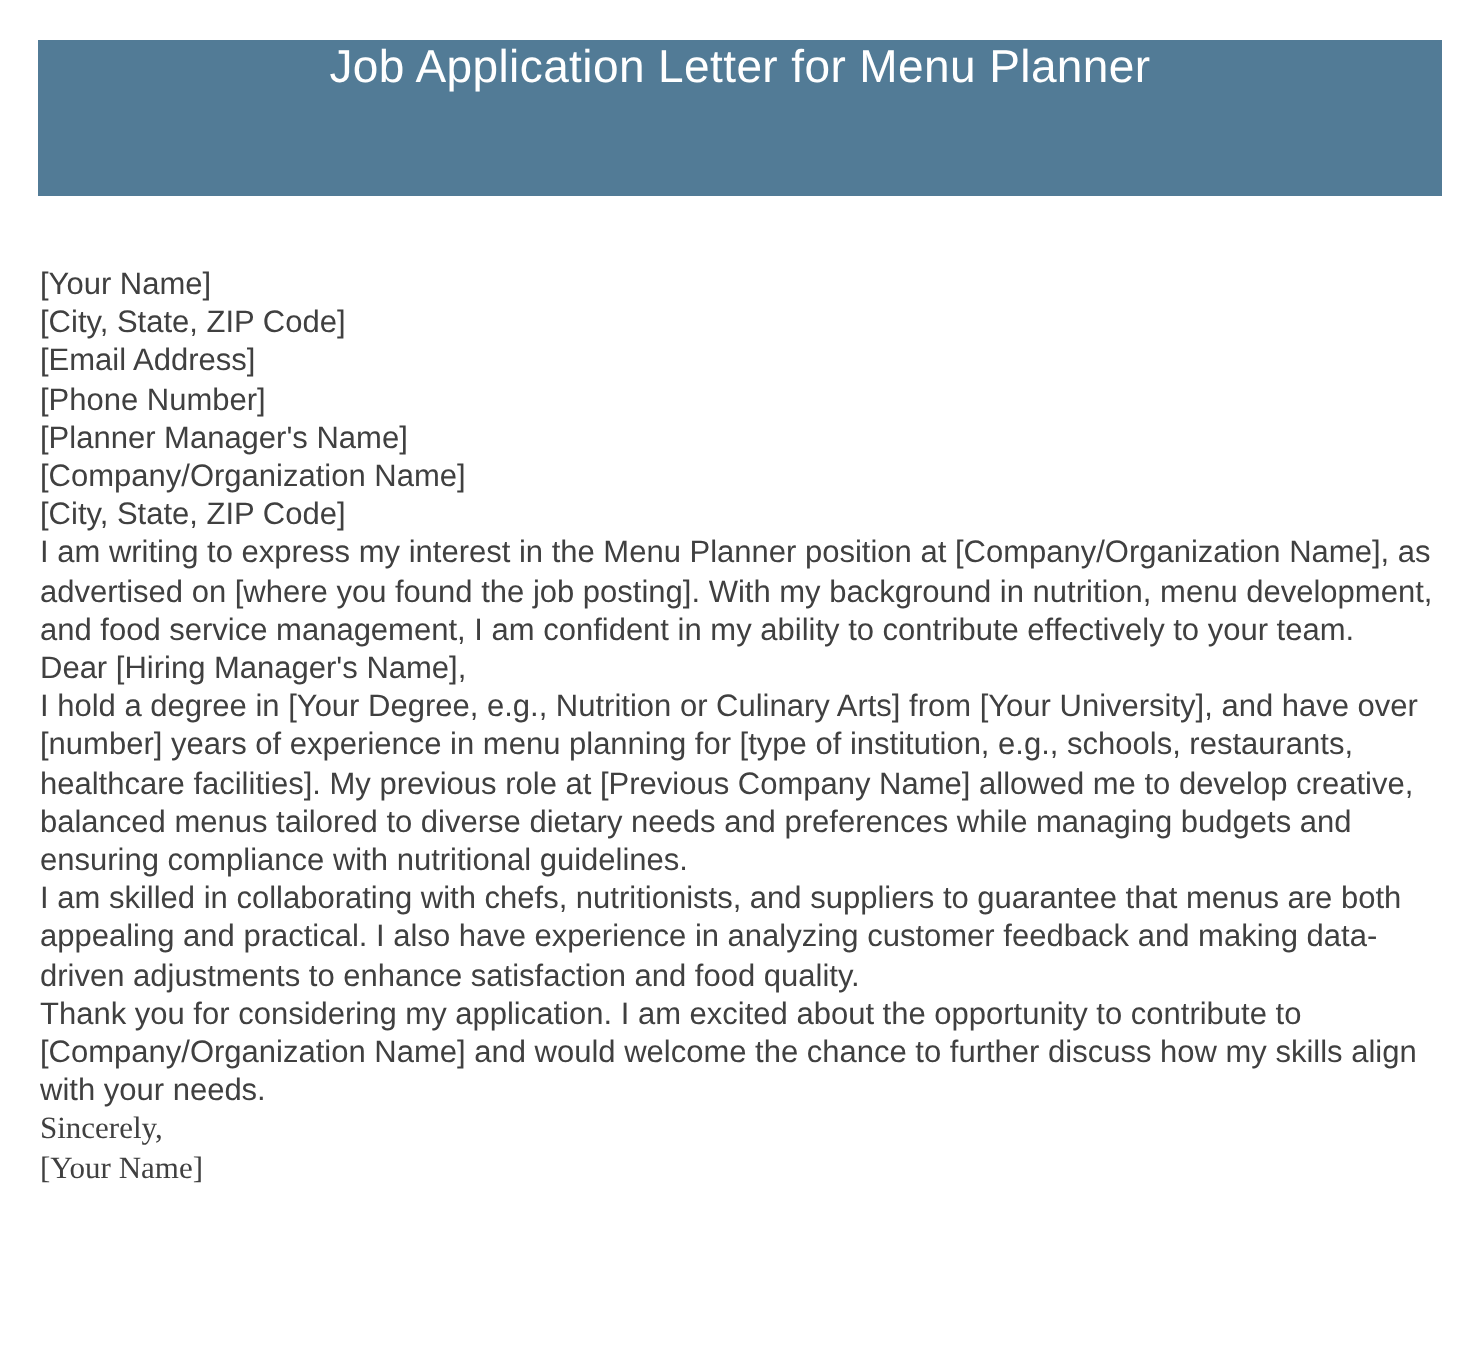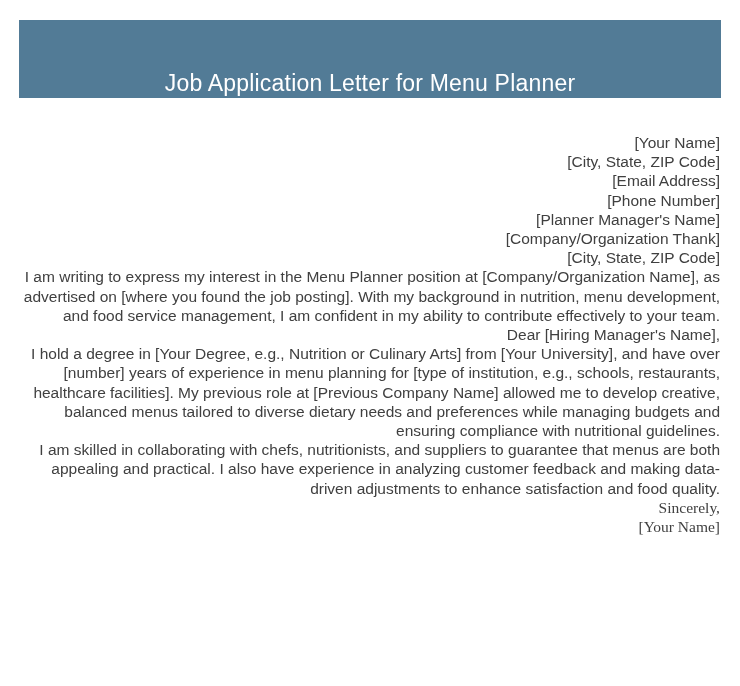--- a/index.html
+++ b/index.html
@@ -21,21 +21,21 @@
     box-sizing: border-box;
   }
   .title-banner {
     position: absolute;
     left: 19px;
     top: 20px;
     width: 702px;
     height: 78px;
     background: #527b96;
     display: flex;
-    align-items: flex-end;
+    align-items: flex-start;
     justify-content: center;
     box-sizing: border-box;
   }
   .title-banner-text {
     color: #ffffff;
     font-size: 23px;
     font-family: "Liberation Sans", sans-serif;
     font-weight: 400;
     letter-spacing: 0.2px;
     line-height: 1.2;
@@ -43,21 +43,21 @@
   }
   .letter-body {
     position: absolute;
     left: 20px;
     top: 133px;
     width: 700px;
     color: #404040;
     font-size: 15.5px;
     font-family: "Liberation Sans", sans-serif;
     line-height: 19.2px;
-    text-align: right;
+    text-align: left;
   }
   .addr-line {
     display: block;
     white-space: nowrap;
   }
   .para {
     display: block;
     margin: 0;
     padding: 0;
   }
@@ -81,29 +81,30 @@
     <div>
       <span class="addr-line">[Your Name]</span>
       <span class="addr-line">[City, State, ZIP Code]</span>
       <span class="addr-line">[Email Address]</span>
       <span class="addr-line">[Phone Number]</span>
     </div>
 
 
     <div>
       <span class="addr-line">[Planner Manager's Name]</span>
-      <span class="addr-line">[Company/Organization Thank]</span>
+      <span class="addr-line">[Company/Organization Name]</span>
       <span class="addr-line">[City, State, ZIP Code]</span>
     </div>
 
     <div class="para">I am writing to express my interest in the Menu Planner position at [Company/Organization Name], as advertised on [where you found the job posting]. With my background in nutrition, menu development, and food service management, I am confident in my ability to contribute effectively to your team.</div>
 
     <div class="para">Dear [Hiring Manager's Name],</div>
     <div class="para">I hold a degree in [Your Degree, e.g., Nutrition or Culinary Arts] from [Your University], and have over [number] years of experience in menu planning for [type of institution, e.g., schools, restaurants, healthcare facilities]. My previous role at [Previous Company Name] allowed me to develop creative, balanced menus tailored to diverse dietary needs and preferences while managing budgets and ensuring compliance with nutritional guidelines.</div>
     <div class="para">I am skilled in collaborating with chefs, nutritionists, and suppliers to guarantee that menus are both appealing and practical. I also have experience in analyzing customer feedback and making data-driven adjustments to enhance satisfaction and food quality.</div>
+    <div class="para">Thank you for considering my application. I am excited about the opportunity to contribute to [Company/Organization Name] and would welcome the chance to further discuss how my skills align with your needs.</div>
 
     <div>
       <span class="sig-line">Sincerely,</span>
       <span class="sig-line">[Your Name]</span>
     </div>
 
   </div>
 </div>
 
 </body></html>

